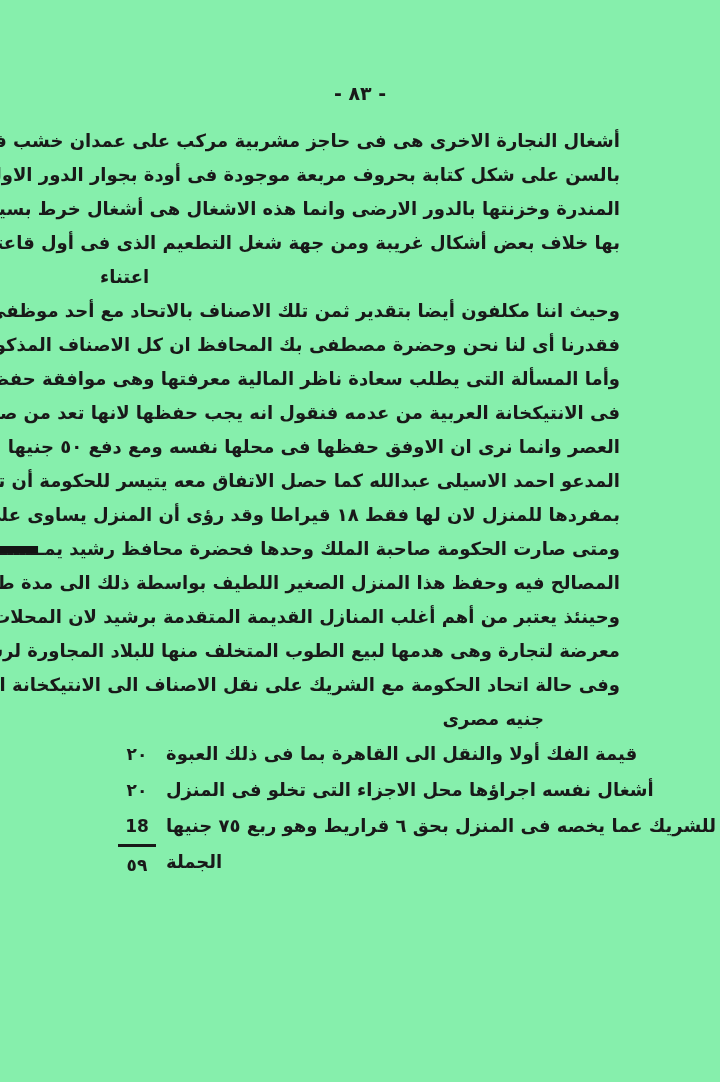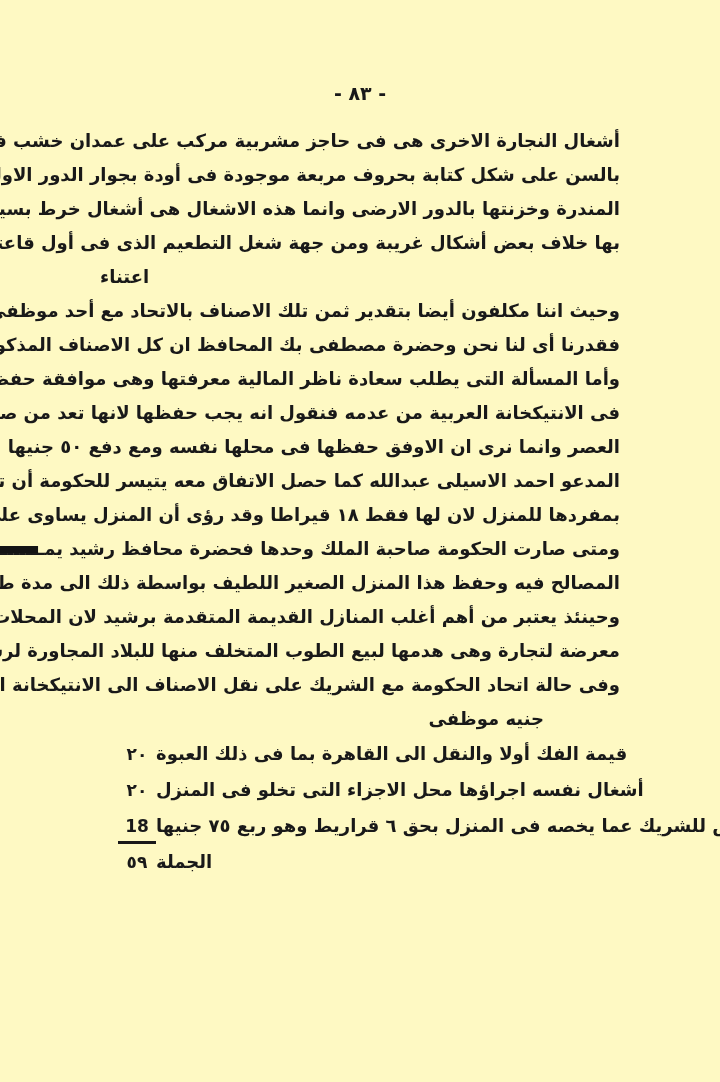--- a/index.html
+++ b/index.html
@@ -1,19 +1,19 @@
 <!DOCTYPE html>
 <html lang="ar"><head>
 <meta charset="utf-8">
 <style>
   html,body{margin:0;padding:0;background:#ffffff;}
   .page{
     position:relative;
     width:720px;height:1082px;
-    background:#fef9c3;
+    background:#86efac;
     overflow:hidden;
     font-family:"DejaVu Sans",sans-serif;
     font-weight:700;
     color:#191919;
     -webkit-font-smoothing:antialiased;
   }
   .page-number{
     position:absolute;top:82px;left:0;right:0;
     text-align:center;
     font-size:19px;letter-spacing:3px;
@@ -39,21 +39,21 @@
   .currency{
     text-align:right;
     padding-left:0;
     padding-right:76px; 
   }
   .cost-items{
     direction:ltr;text-align:left;
     padding-left:18px;
   }
   .cost-row{
-    display:flex;align-items:flex-end;
+    display:flex;align-items:flex-start;gap:10px;
     height:36px;line-height:36px;
     font-size:18px;
   }
   .amt{
     flex:none;width:38px;text-align:center;
     font-size:17px;
   }
   .lbl{direction:rtl;white-space:nowrap;}
   .total-row .amt{border-top:3px solid #191919;}
 </style>
@@ -88,21 +88,21 @@
       <div class="line j">المصالح فيه وحفظ هذا المنزل الصغير اللطيف بواسطة ذلك الى مدة طويلة من الزمن</div>
       <div class="line j">وحينئذ يعتبر من أهم أغلب المنازل القديمة المتقدمة برشيد لان المحلات الباقية الآن</div>
       <div class="line end">معرضة لتجارة وهى هدمها لبيع الطوب المتخلف منها للبلاد المجاورة لرشيد</div>
     </div>
 
     <div>
       <div class="line j">وفى حالة اتحاد الحكومة مع الشريك على نقل الاصناف الى الانتيكخانة العربية بالقاهرة</div>
     </div>
 
     <div>
-      <div class="line currency">جنيه موظفى</div>
+      <div class="line currency">جنيه مصرى</div>
 
       <div class="cost-items">
         <div class="cost-row">
           <span class="amt">٢٠</span>
           <span class="lbl">قيمة الفك أولا والنقل الى القاهرة بما فى ذلك العبوة</span>
         </div>
         <div class="cost-row">
           <span class="amt">٢٠</span>
           <span class="lbl">أشغال نفسه اجراؤها محل الاجزاء التى تخلو فى المنزل</span>
         </div>

